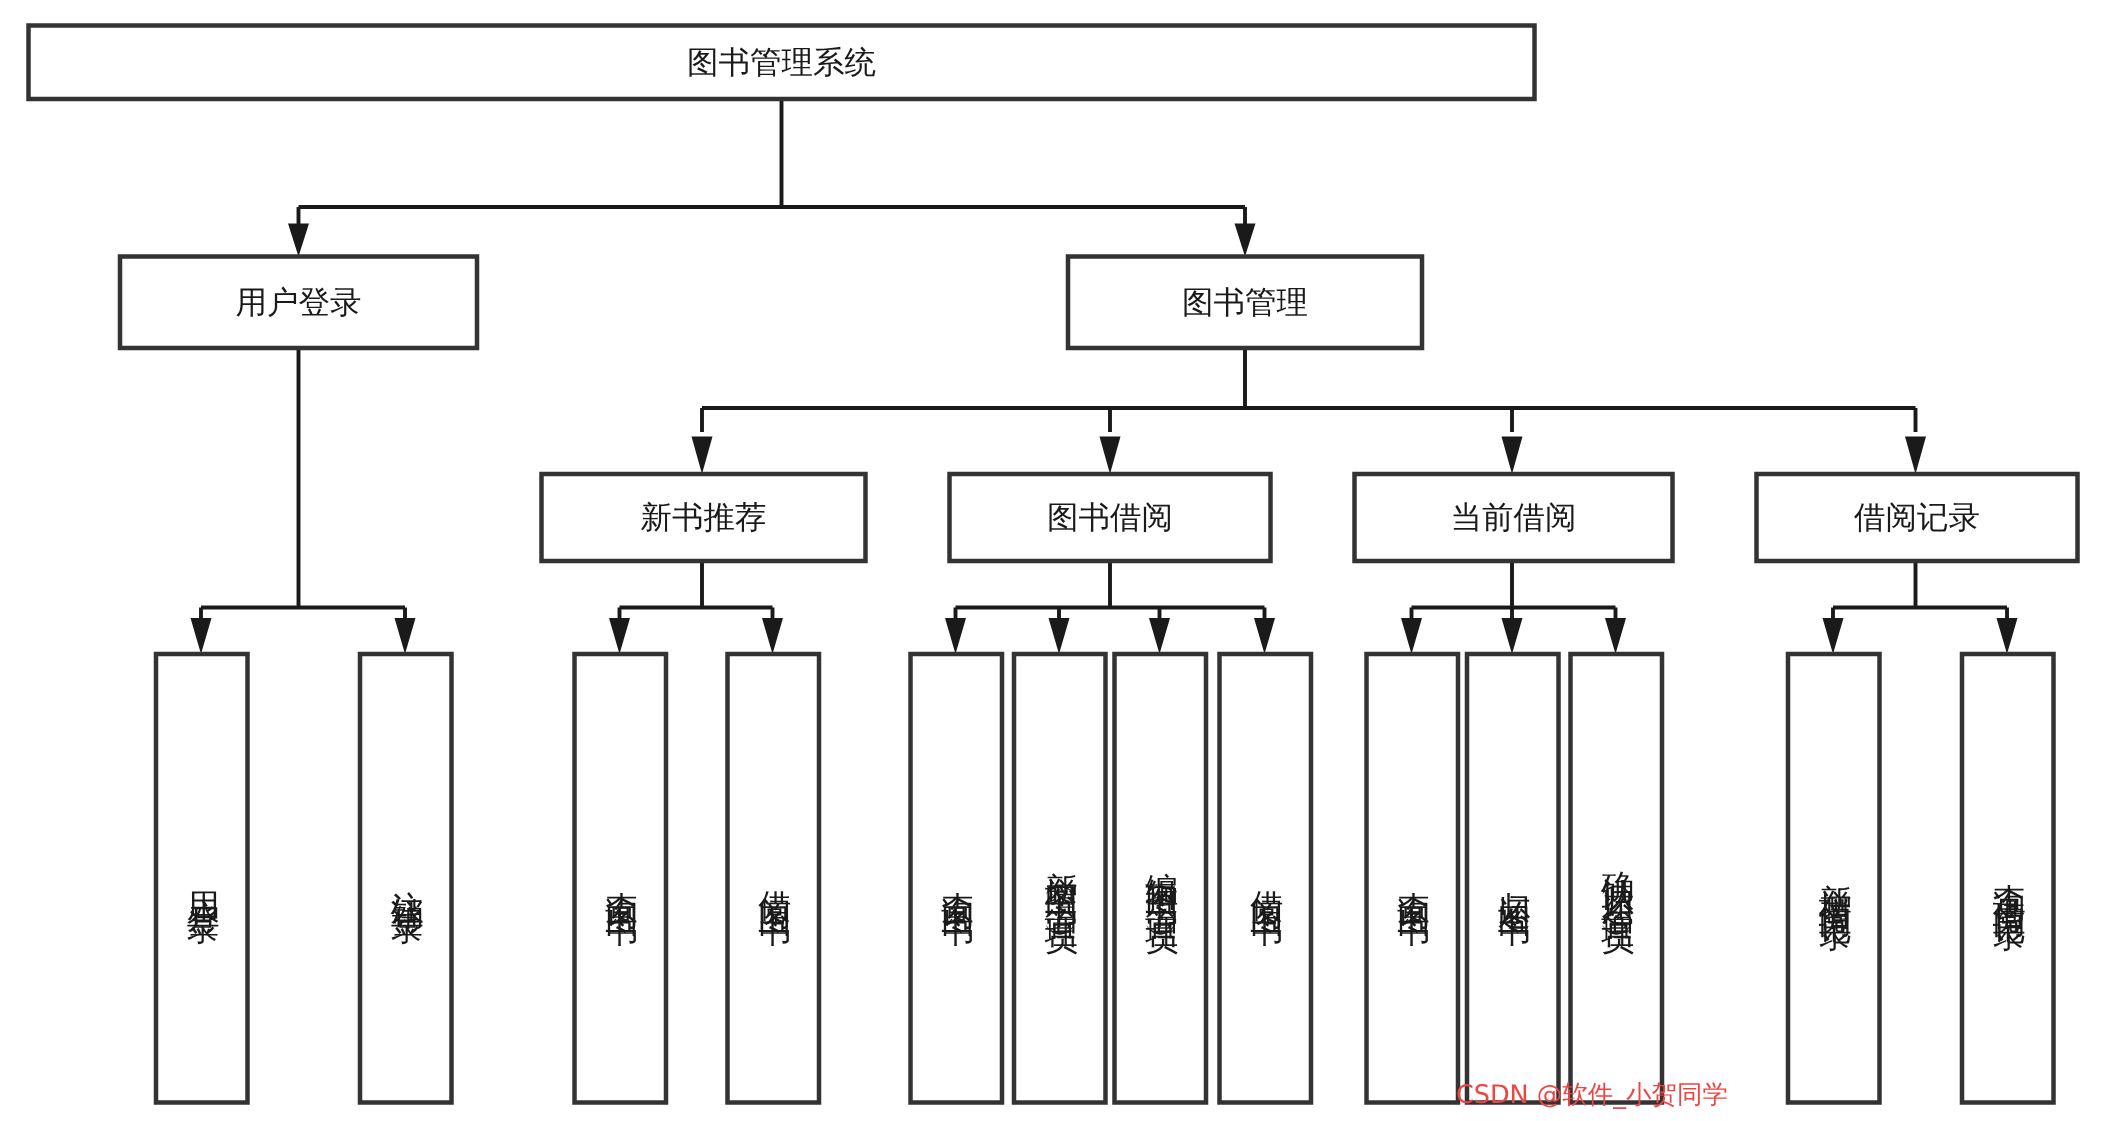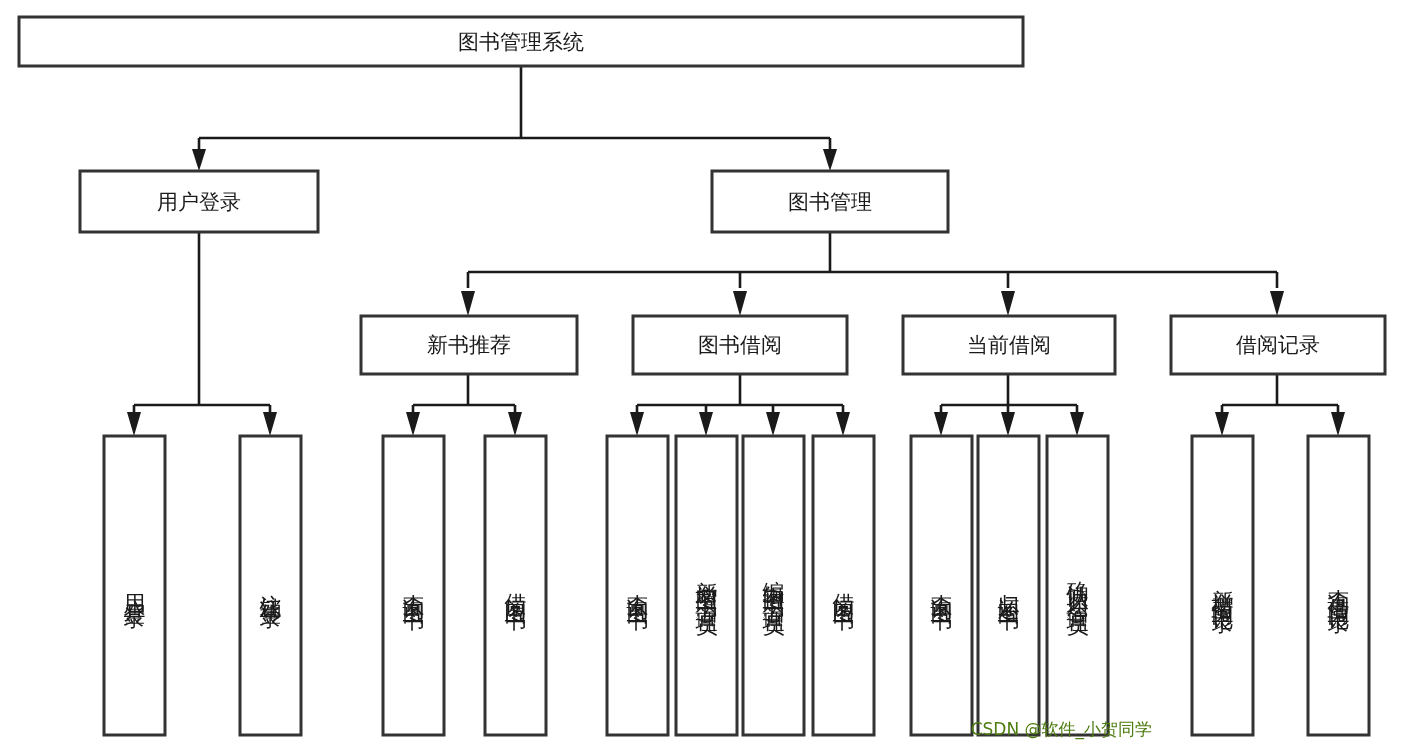--- a/index.html
+++ b/index.html
@@ -45,21 +45,21 @@
   .arrow-head {
     fill: #1a1a1a;
     stroke: none;
   }
   .watermark {
     position: absolute;
     right: 10px;
     bottom: 6px;
     font-family: "DejaVu Sans", "Liberation Sans", sans-serif;
     font-size: 17px;
-    color: #4d7c0f;
+    color: #ef4444;
     white-space: nowrap;
     user-select: none;
   }
 </style>
 </head>
 <body>
 
 <div id="diagram-root">
   <svg class="diagram-canvas" viewBox="0 0 1405 747" xmlns="http://www.w3.org/2000/svg">
 

